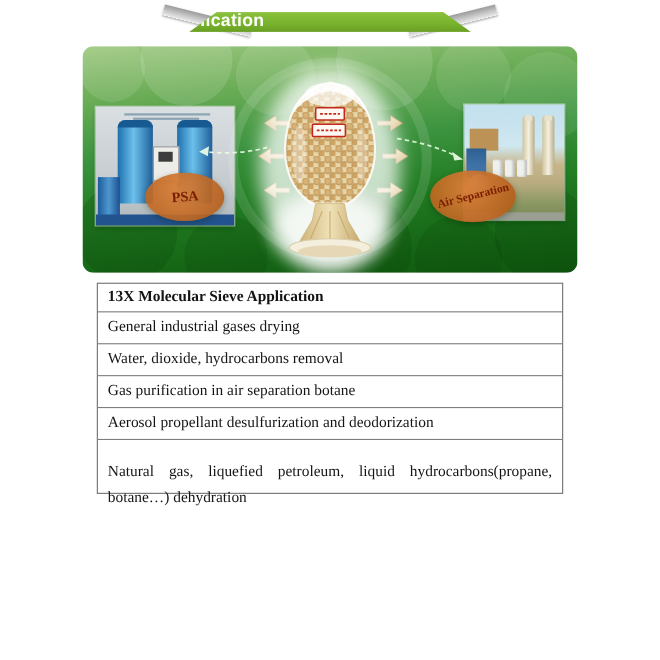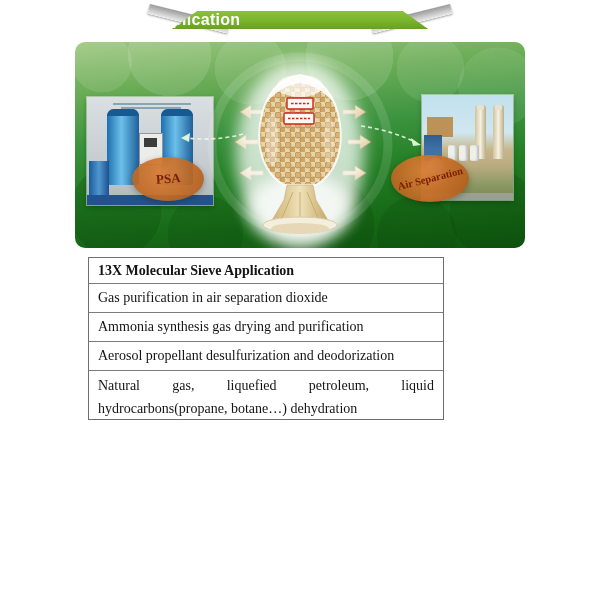--- a/index.html
+++ b/index.html
@@ -66,26 +66,26 @@
   .badge{position:absolute;border-radius:50%;display:flex;align-items:center;justify-content:center;
          background:radial-gradient(circle at 42% 35%,rgba(217,127,56,.95),rgba(172,84,16,.88));
          color:#7b1d03;font-family:"Liberation Serif",serif;font-weight:bold;
          box-shadow:0 2px 6px rgba(0,30,0,.3);}
   .badge-psa{left:57px;top:115px;width:72px;height:44px;font-size:13px;}
   .badge-psa span{transform:rotate(-4deg);}
   .badge-air{left:316px;top:113px;width:78px;height:47px;font-size:10.5px;}
   .badge-air span{transform:rotate(-14deg);white-space:nowrap;}
 
   
-  .apptable{position:absolute;left:88px;top:257px;width:356px;border:1px solid #6f6f6f;box-sizing:border-box;
+  .apptable{position:absolute;left:88px;top:257px;width:424px;border:1px solid #6f6f6f;box-sizing:border-box;
             background:#fff;color:#141414;}
   .trow{box-sizing:border-box;height:29px;display:flex;align-items:center;padding:0 9px;
         border-top:1px solid #7d7d7d;font-size:14px;}
   .trow-header{height:25px;border-top:none;font-weight:bold;}
-  .trow-last{height:49px;display:block;padding:3px 9px 0;text-align:justify;line-height:23px;}
+  .trow-last{height:49px;display:block;padding:18px 9px 0;text-align:justify;line-height:23px;}
 </style>
 </head>
 <body>
 
 <div class="page">
 
   <div class="banner">
     <div class="flap flap-left"></div>
     <div class="flap flap-right"></div>
     <div class="ribbon">
@@ -192,19 +192,20 @@
     <div class="badge badge-psa">
       <span>PSA</span>
     </div>
     <div class="badge badge-air">
       <span>Air Separation</span>
     </div>
   </div>
 
   <div class="apptable">
     <div class="trow trow-header">13X Molecular Sieve Application</div>
-    <div class="trow">Gas purification in air separation dioxide</div>
-    <div class="trow">Ammonia synthesis gas drying and purification</div>
+    <div class="trow">General industrial gases drying</div>
+    <div class="trow">Water, dioxide, hydrocarbons removal</div>
+    <div class="trow">Gas purification in air separation botane</div>
     <div class="trow">Aerosol propellant desulfurization and deodorization</div>
     <div class="trow trow-last">Natural gas, liquefied petroleum, liquid hydrocarbons(propane, botane…) dehydration</div>
   </div>
 
 </div>
 
 </body></html>

